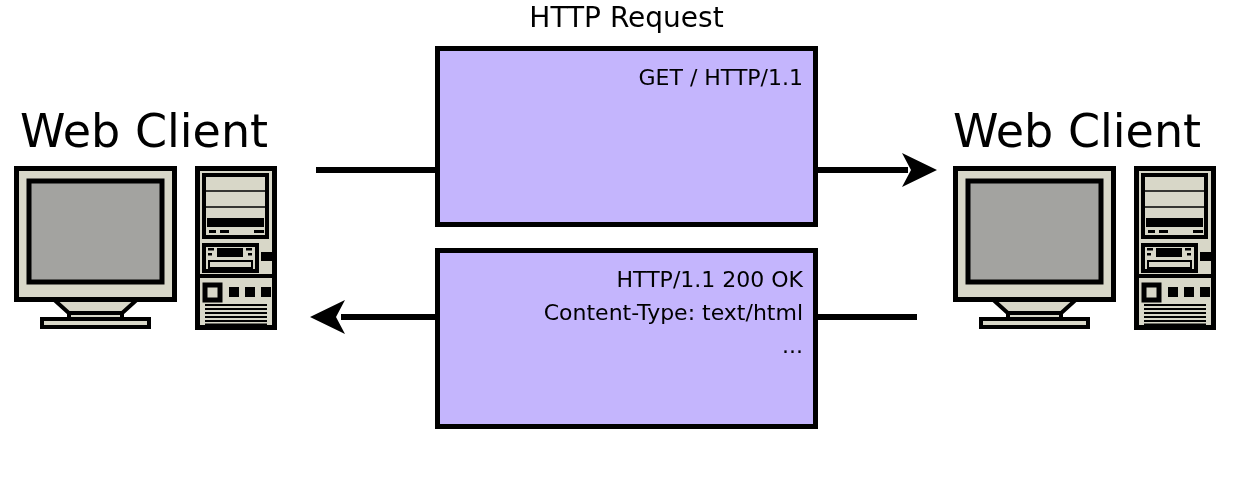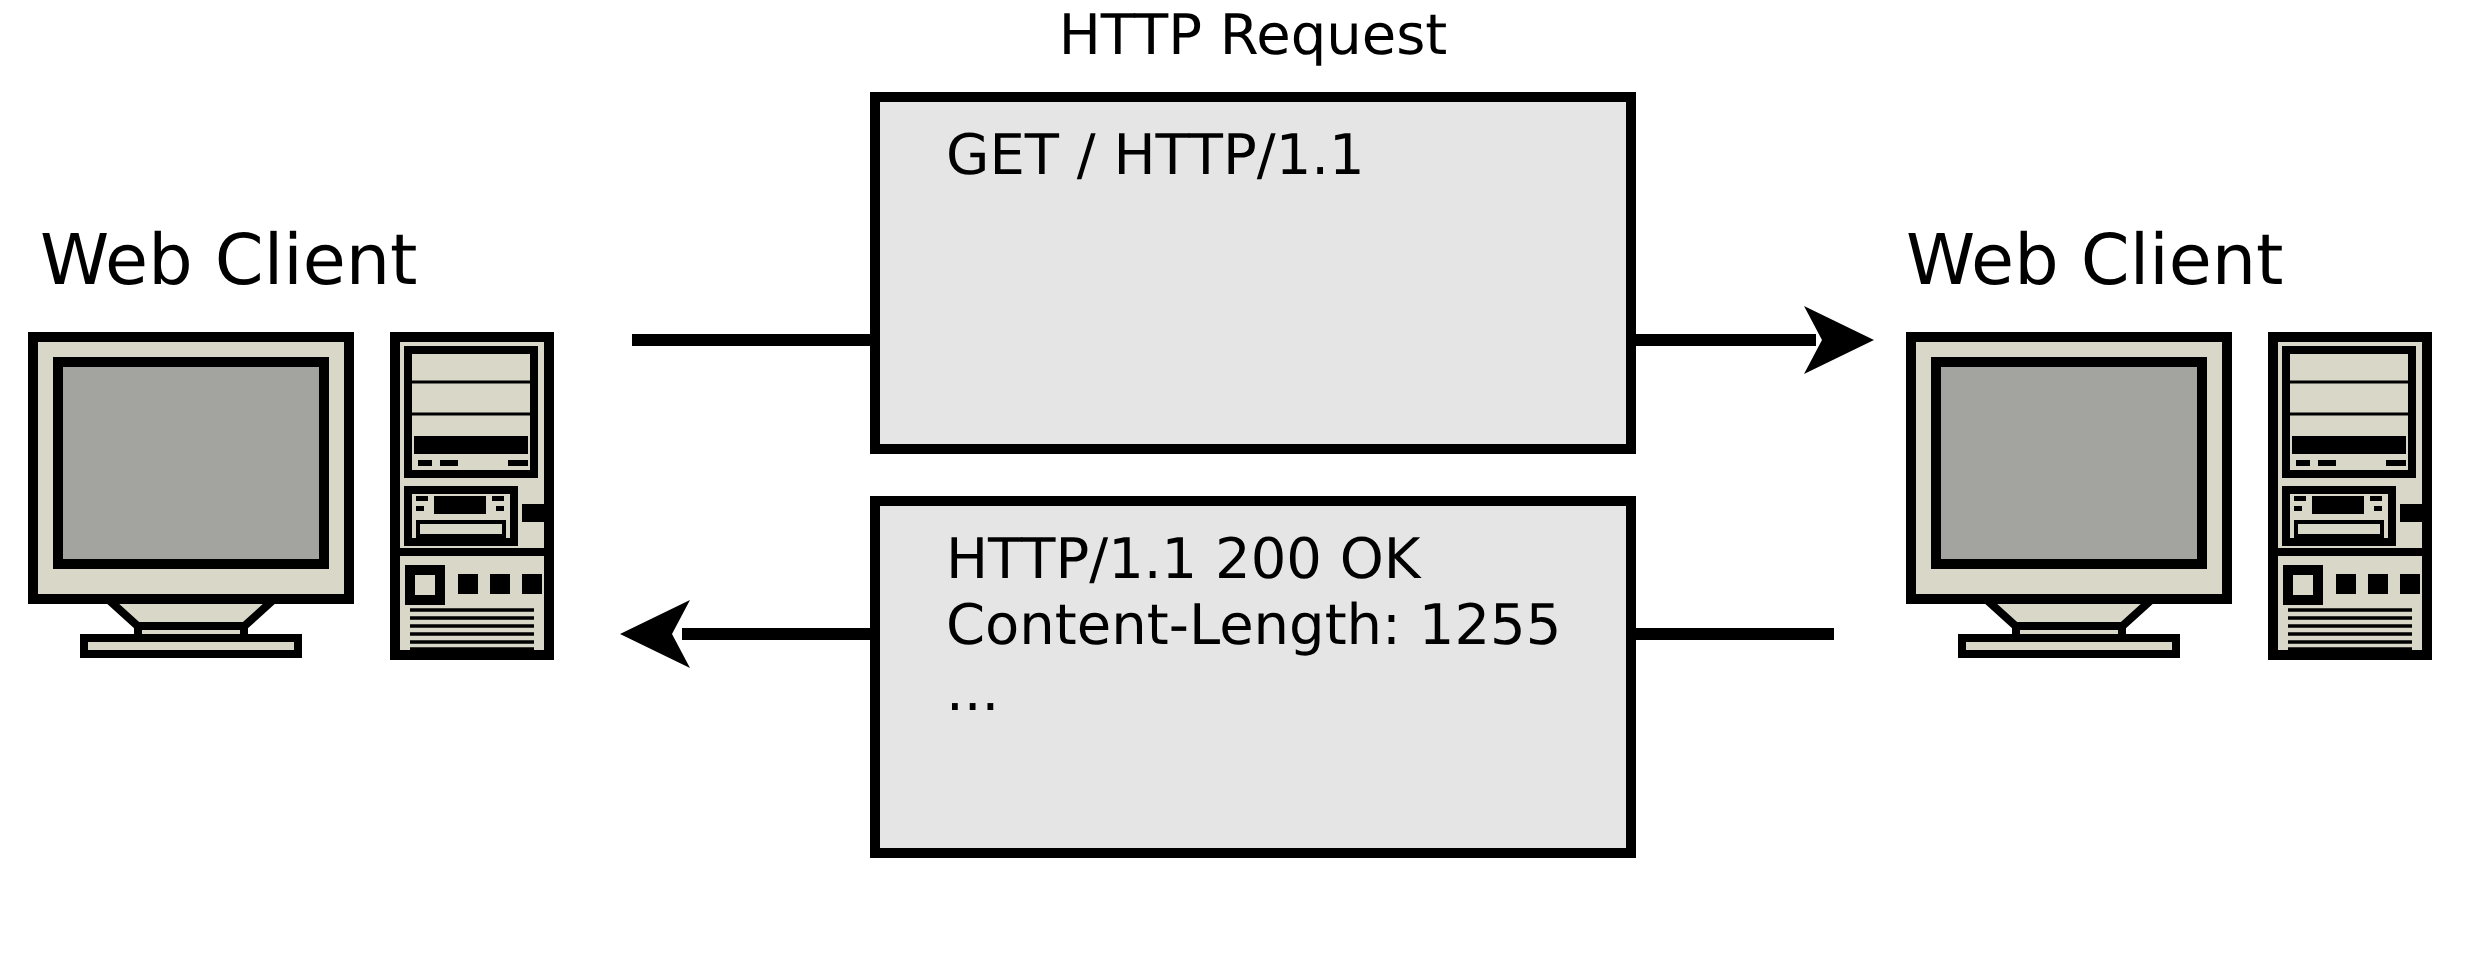--- a/index.html
+++ b/index.html
@@ -22,24 +22,25 @@
     left: 0; top: 0;
     z-index: 0;
   }
 
   .msg-box {
     box-sizing: border-box;
     left: 435px;
     width: 383px;
     height: 181px;
     border: 5px solid var(--line_black, #000000);
-    background: #e5e5e5;
+    background: #c4b5fd;
     z-index: 1;
     padding: 10px 10px 0 33px;
-    font-size: 28px;
+    font-size: 22px;
+    text-align: right;
   }
   #request-box  { top: 46px; }
   #response-box { top: 248px; }
   .msg-line {
     height: 33px;
     line-height: 33px;
     white-space: pre;
   }
 
   .box-title {
@@ -47,21 +48,21 @@
     width: 383px;
     text-align: center;
     font-size: 28px;
     line-height: 28px;
     z-index: 1;
   }
   #title-request  { top: 4px; }
   #title-response { top: 447px; }
 
   .host-label {
-    font-size: 35px;
+    font-size: 46px;
     line-height: 42px;
     z-index: 1;
     white-space: nowrap;
   }
   #client-label { left: 20px;  top: 110px; }
   #server-label { left: 953px; top: 110px; }
 
   .computer { z-index: 1; }
   #client-computer { left: 14px;  top: 166px; }
   #server-computer { left: 953px; top: 166px; }
@@ -86,21 +87,21 @@
       <polygon points="310,317 345,300 336,317 345,334" class="ink-fill"></polygon>
     </g>
   </svg>
 
   <div id="request-box" class="abs msg-box">
     <div class="msg-line">GET / HTTP/1.1</div>
   </div>
 
   <div id="response-box" class="abs msg-box">
     <div class="msg-line">HTTP/1.1 200 OK</div>
-    <div class="msg-line">Content-Length: 1255</div>
+    <div class="msg-line">Content-Type: text/html</div>
     <div class="msg-line">...</div>
   </div>
 
   <div id="title-request" class="abs box-title">HTTP Request</div>
 
   <div id="client-label" class="abs host-label">Web Client</div>
   <div id="server-label" class="abs host-label">Web Client</div>
 
   <svg id="client-computer" class="abs computer" width="264" height="164" viewBox="0 0 264 164">
     <g>

